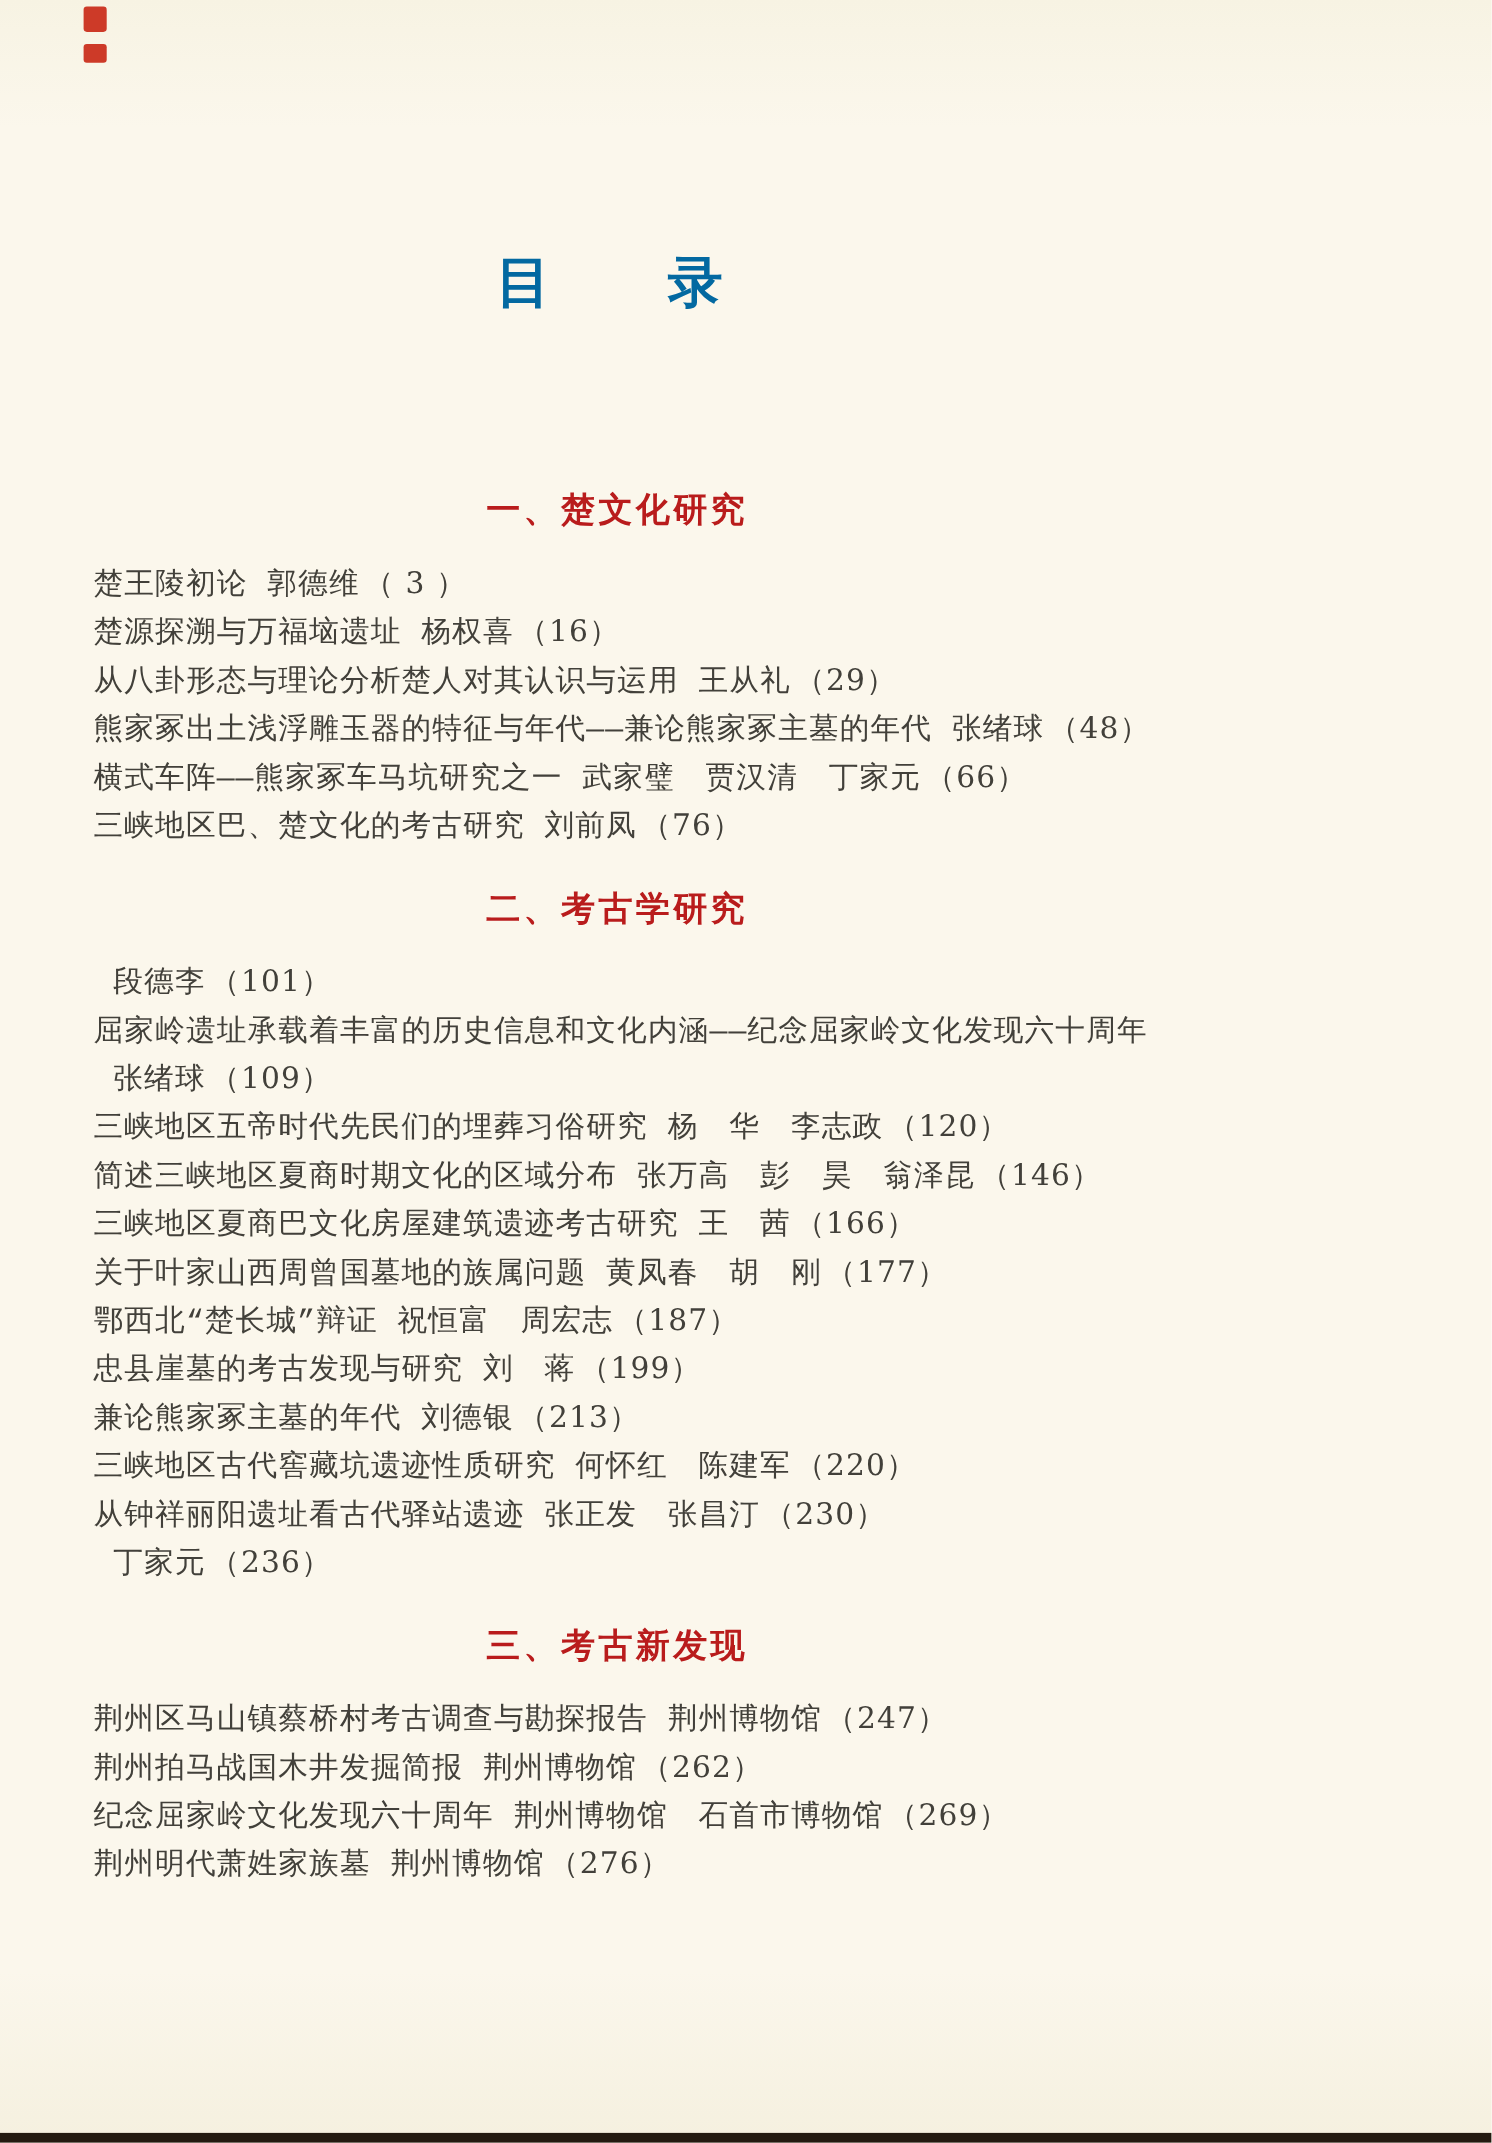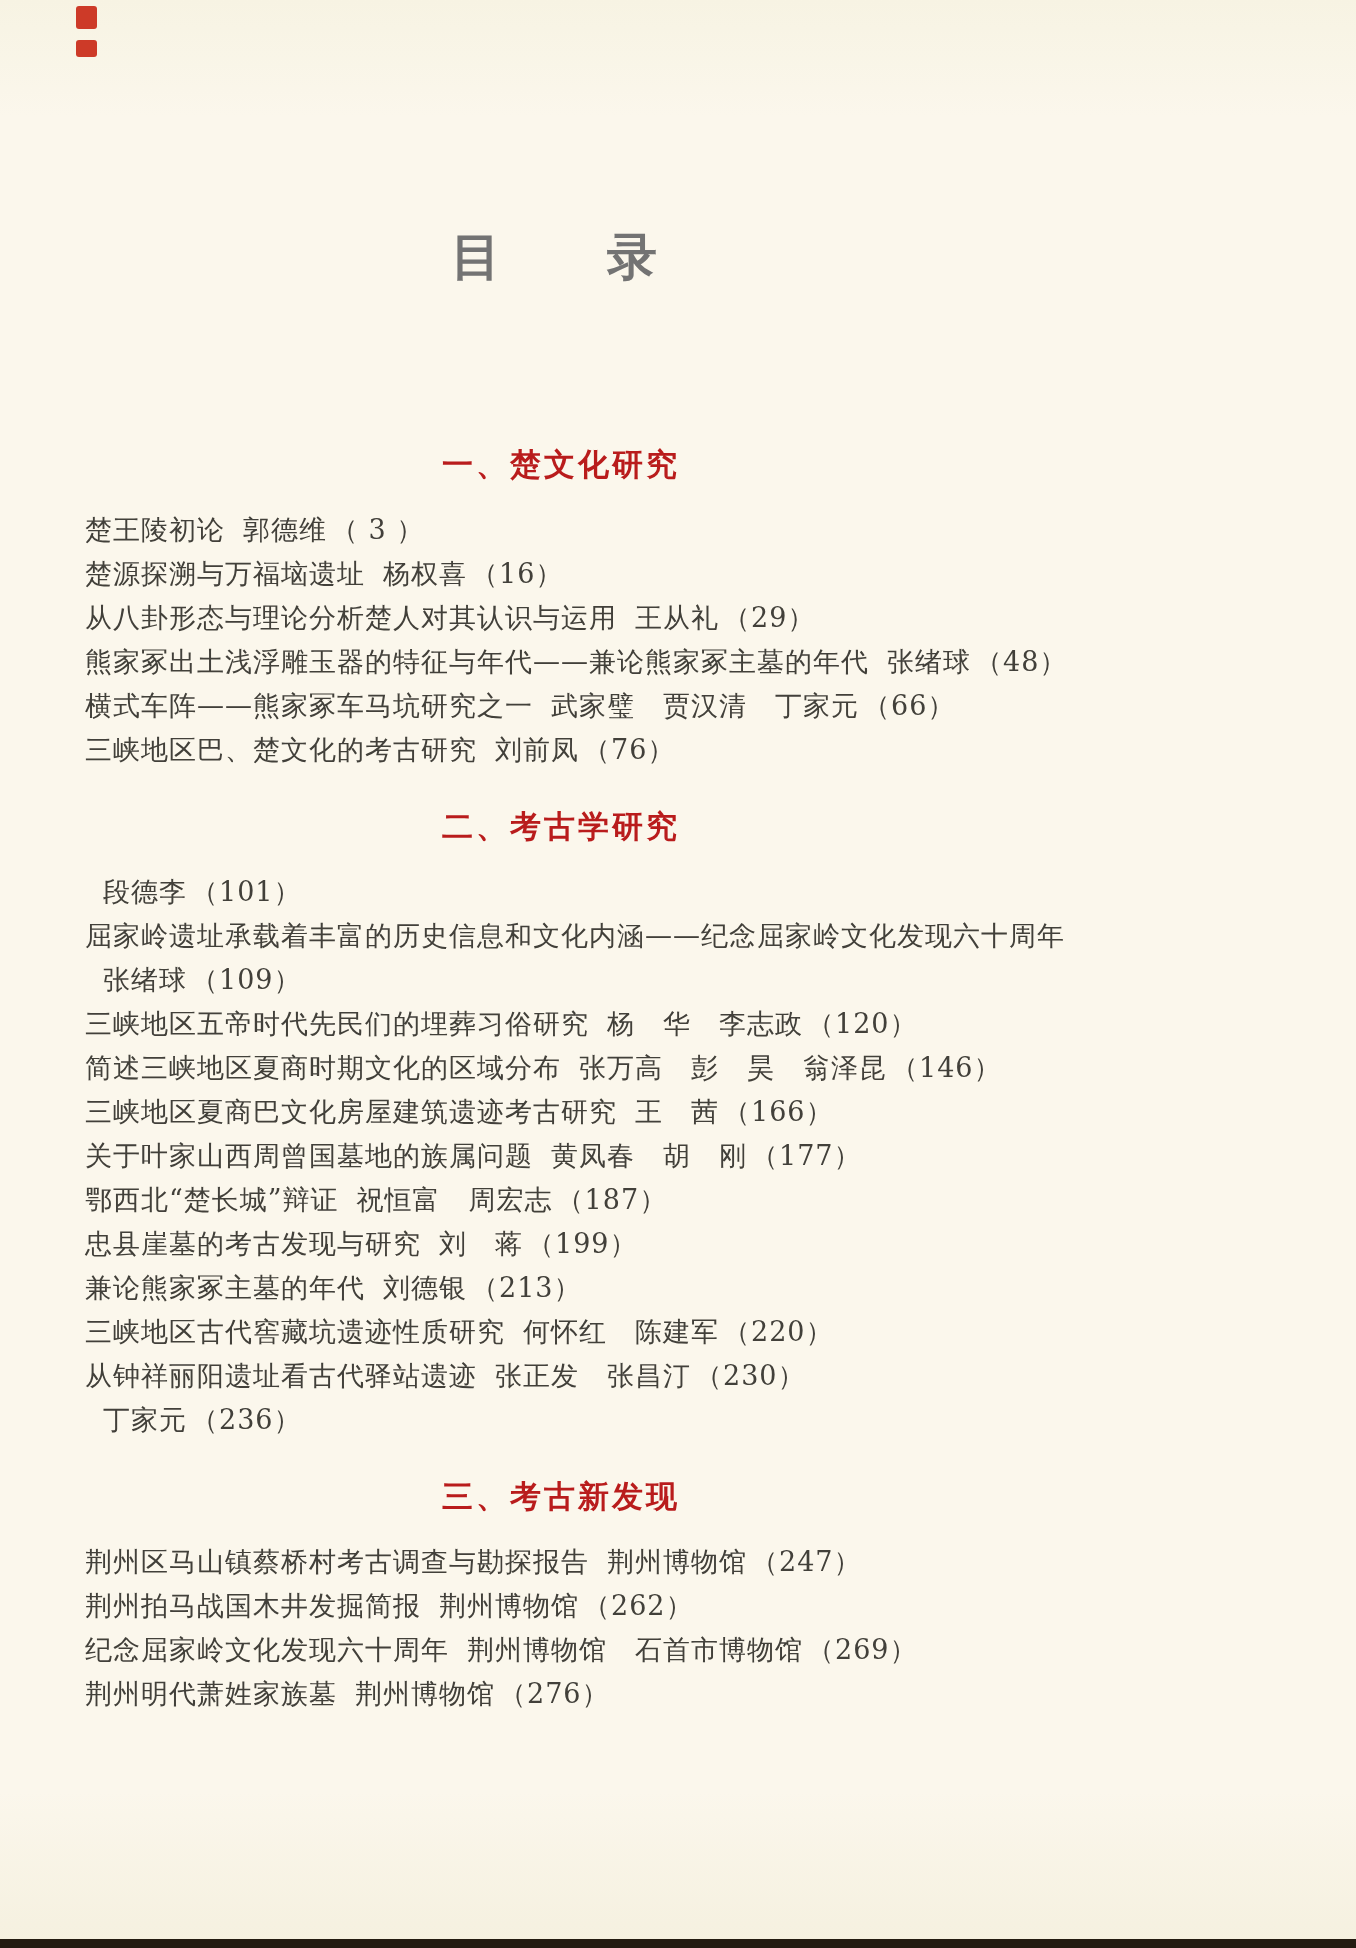--- a/index.html
+++ b/index.html
@@ -21,41 +21,41 @@
     background:#241b11;
   }
   .content {
     position:absolute; left:85px; top:0; width:884px;
   }
   .title {
     margin:228px 0 0 0;
     text-align:center;
     transform:translateX(28px);
     font-size:50px; line-height:58px;
-    font-weight:700; color:#737373;
+    font-weight:700; color:#0369a1;
     letter-spacing:2px;
   }
   .section > .heading {
     margin:36px 0 26px 0;
     text-align:center;
     transform:translateX(34px);
     font-size:31px; line-height:36px;
     font-weight:700; letter-spacing:3px;
     color:#b91c1c;
     font-family:"DejaVu Sans","Liberation Sans",sans-serif;
   }
   .section:first-of-type > .heading { margin-top:160px; }
   .row {
     display:flex; align-items:center;
     height:44px;
     font-size:27px; letter-spacing:1px;
     color:#42403a;
     white-space:nowrap;
   }
-  .etitle  { flex:0 0 auto; }
+  .etitle  { flex:0 0 auto;font-family:Liberation Mono, monospace; }
   .leader  {
     flex:1 1 aupx; min-width:0; height:8px;
     margin:0 10px 0 8px;
     background-image:radial-gradient(circle at 3.2px 4px, #56534b 1.5px, rgba(0,0,0,0) 2px);
     background-size:7.5px 8px;
     background-repeat:repeat-x;
     background-position:left center;
   }
   .eauthors { flex:0 0 auto; }
   .epage    { flex:0 0 auto; margin-left:4px; }

